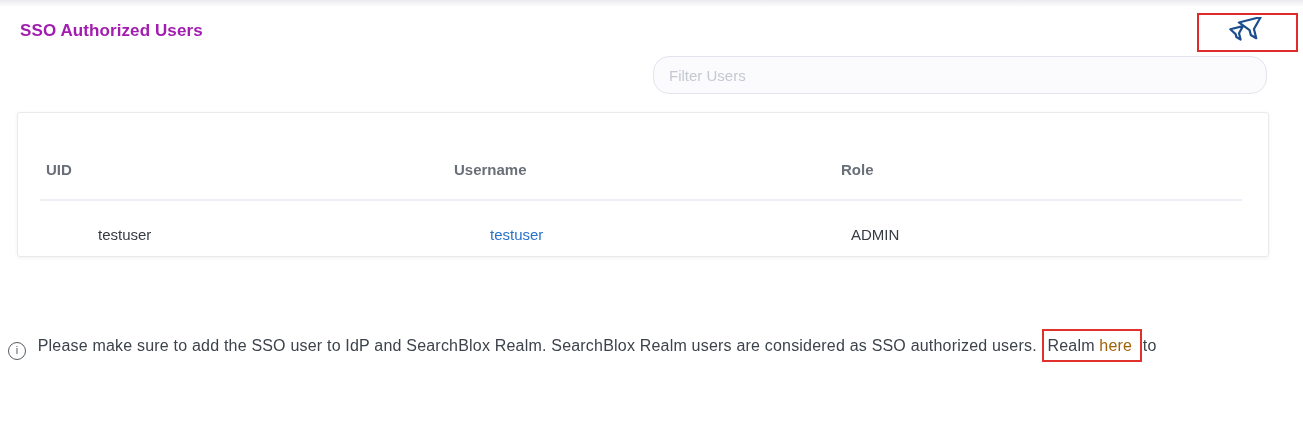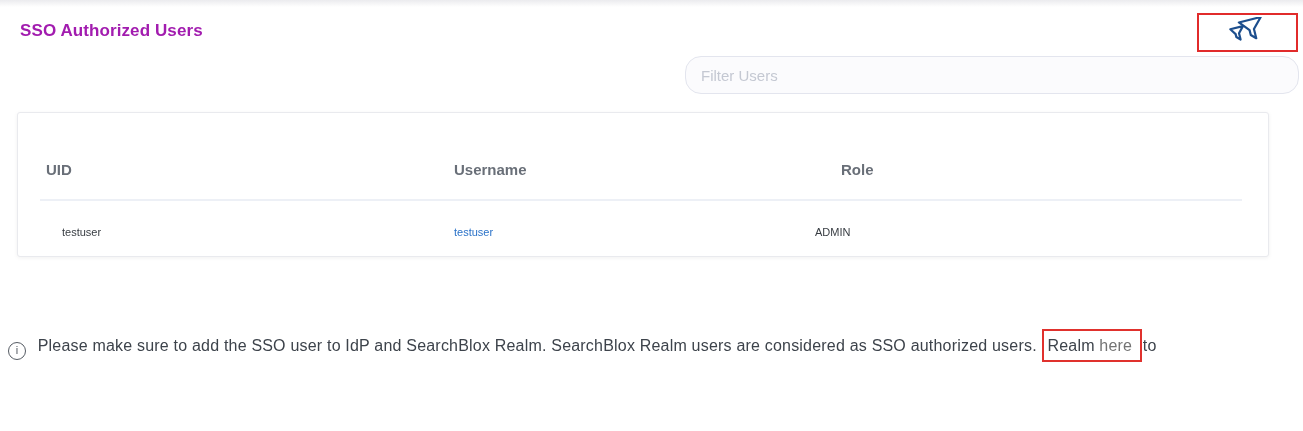--- a/index.html
+++ b/index.html
@@ -22,57 +22,57 @@
     position:absolute;left:1197px;top:13px;width:97px;height:35px;
     border:2px solid #e12b2b;background:#ffffff;
     display:flex;align-items:center;justify-content:center;
   }
   .filter-icon-btn{display:flex;align-items:center;justify-content:center;cursor:pointer;}
   
   .filter-input{
     position:absolute;left:653px;top:56px;width:614px;height:38px;
     box-sizing:border-box;border:1px solid #e3e5ee;border-radius:16px;
     background:#fbfbfd;padding:0 15px;font-size:15px;color:#c2410c;
-    font-family:"Liberation Sans",sans-serif;outline:none;margin-left:32px;
+    font-family:"Liberation Sans",sans-serif;outline:none;
   }
   .filter-input::placeholder{color:#c4c8d2;opacity:1;}
   
   .table-card{
     position:absolute;left:17px;top:112px;width:1252px;height:145px;
     box-sizing:border-box;background:#ffffff;border:1px solid #e9eaee;
     border-radius:3px;box-shadow:0 1px 4px rgba(0,0,0,.06);
   }
   .th{
     position:absolute;top:48px;font-size:15px;font-weight:700;color:#696f78;
   }
   .th-uid{left:28px}.th-username{left:436px}.th-role{left:823px}
   .header-divider{
     position:absolute;left:22px;top:86px;width:1202px;height:2px;background:#edf0f6;
   }
   .td{
-    position:absolute;top:113px;font-size:11px;color:#373c42;
+    position:absolute;top:113px;font-size:15px;color:#373c42;margin-left:36px;
   }
   .td-uid{left:44px}.td-username{left:436px}.td-role{left:797px}
   a.cell-link{color:#2a72c8;text-decoration:none;cursor:pointer;}
   
   .info-note{
     position:absolute;left:8px;top:332px;width:1290px;
     font-size:16px;letter-spacing:.2px;color:#3d434b;line-height:27px;
   }
   .info-line1{white-space:nowrap;}
   .info-icon{
     display:inline-flex;width:16px;height:16px;border-radius:50%;
     border:1px solid #555b63;align-items:center;justify-content:center;
     font-size:11px;color:#555b63;vertical-align:-3px;margin-right:7px;
     line-height:1;
   }
   .click-annotation{
     display:inline;border:2px solid #e0312d;padding:6px 3px;margin:0 1px;
   }
-  a.here-link{color:#737373;text-decoration:none;cursor:pointer;}
+  a.here-link{color:#a16207;text-decoration:none;cursor:pointer;}
 </style>
 </head>
 <body>
 
 <div class="top-shade"></div>
 
 <div class="page-title">SSO Authorized Users</div>
 
 <div class="filter-annotation">
   <div class="filter-icon-btn">

